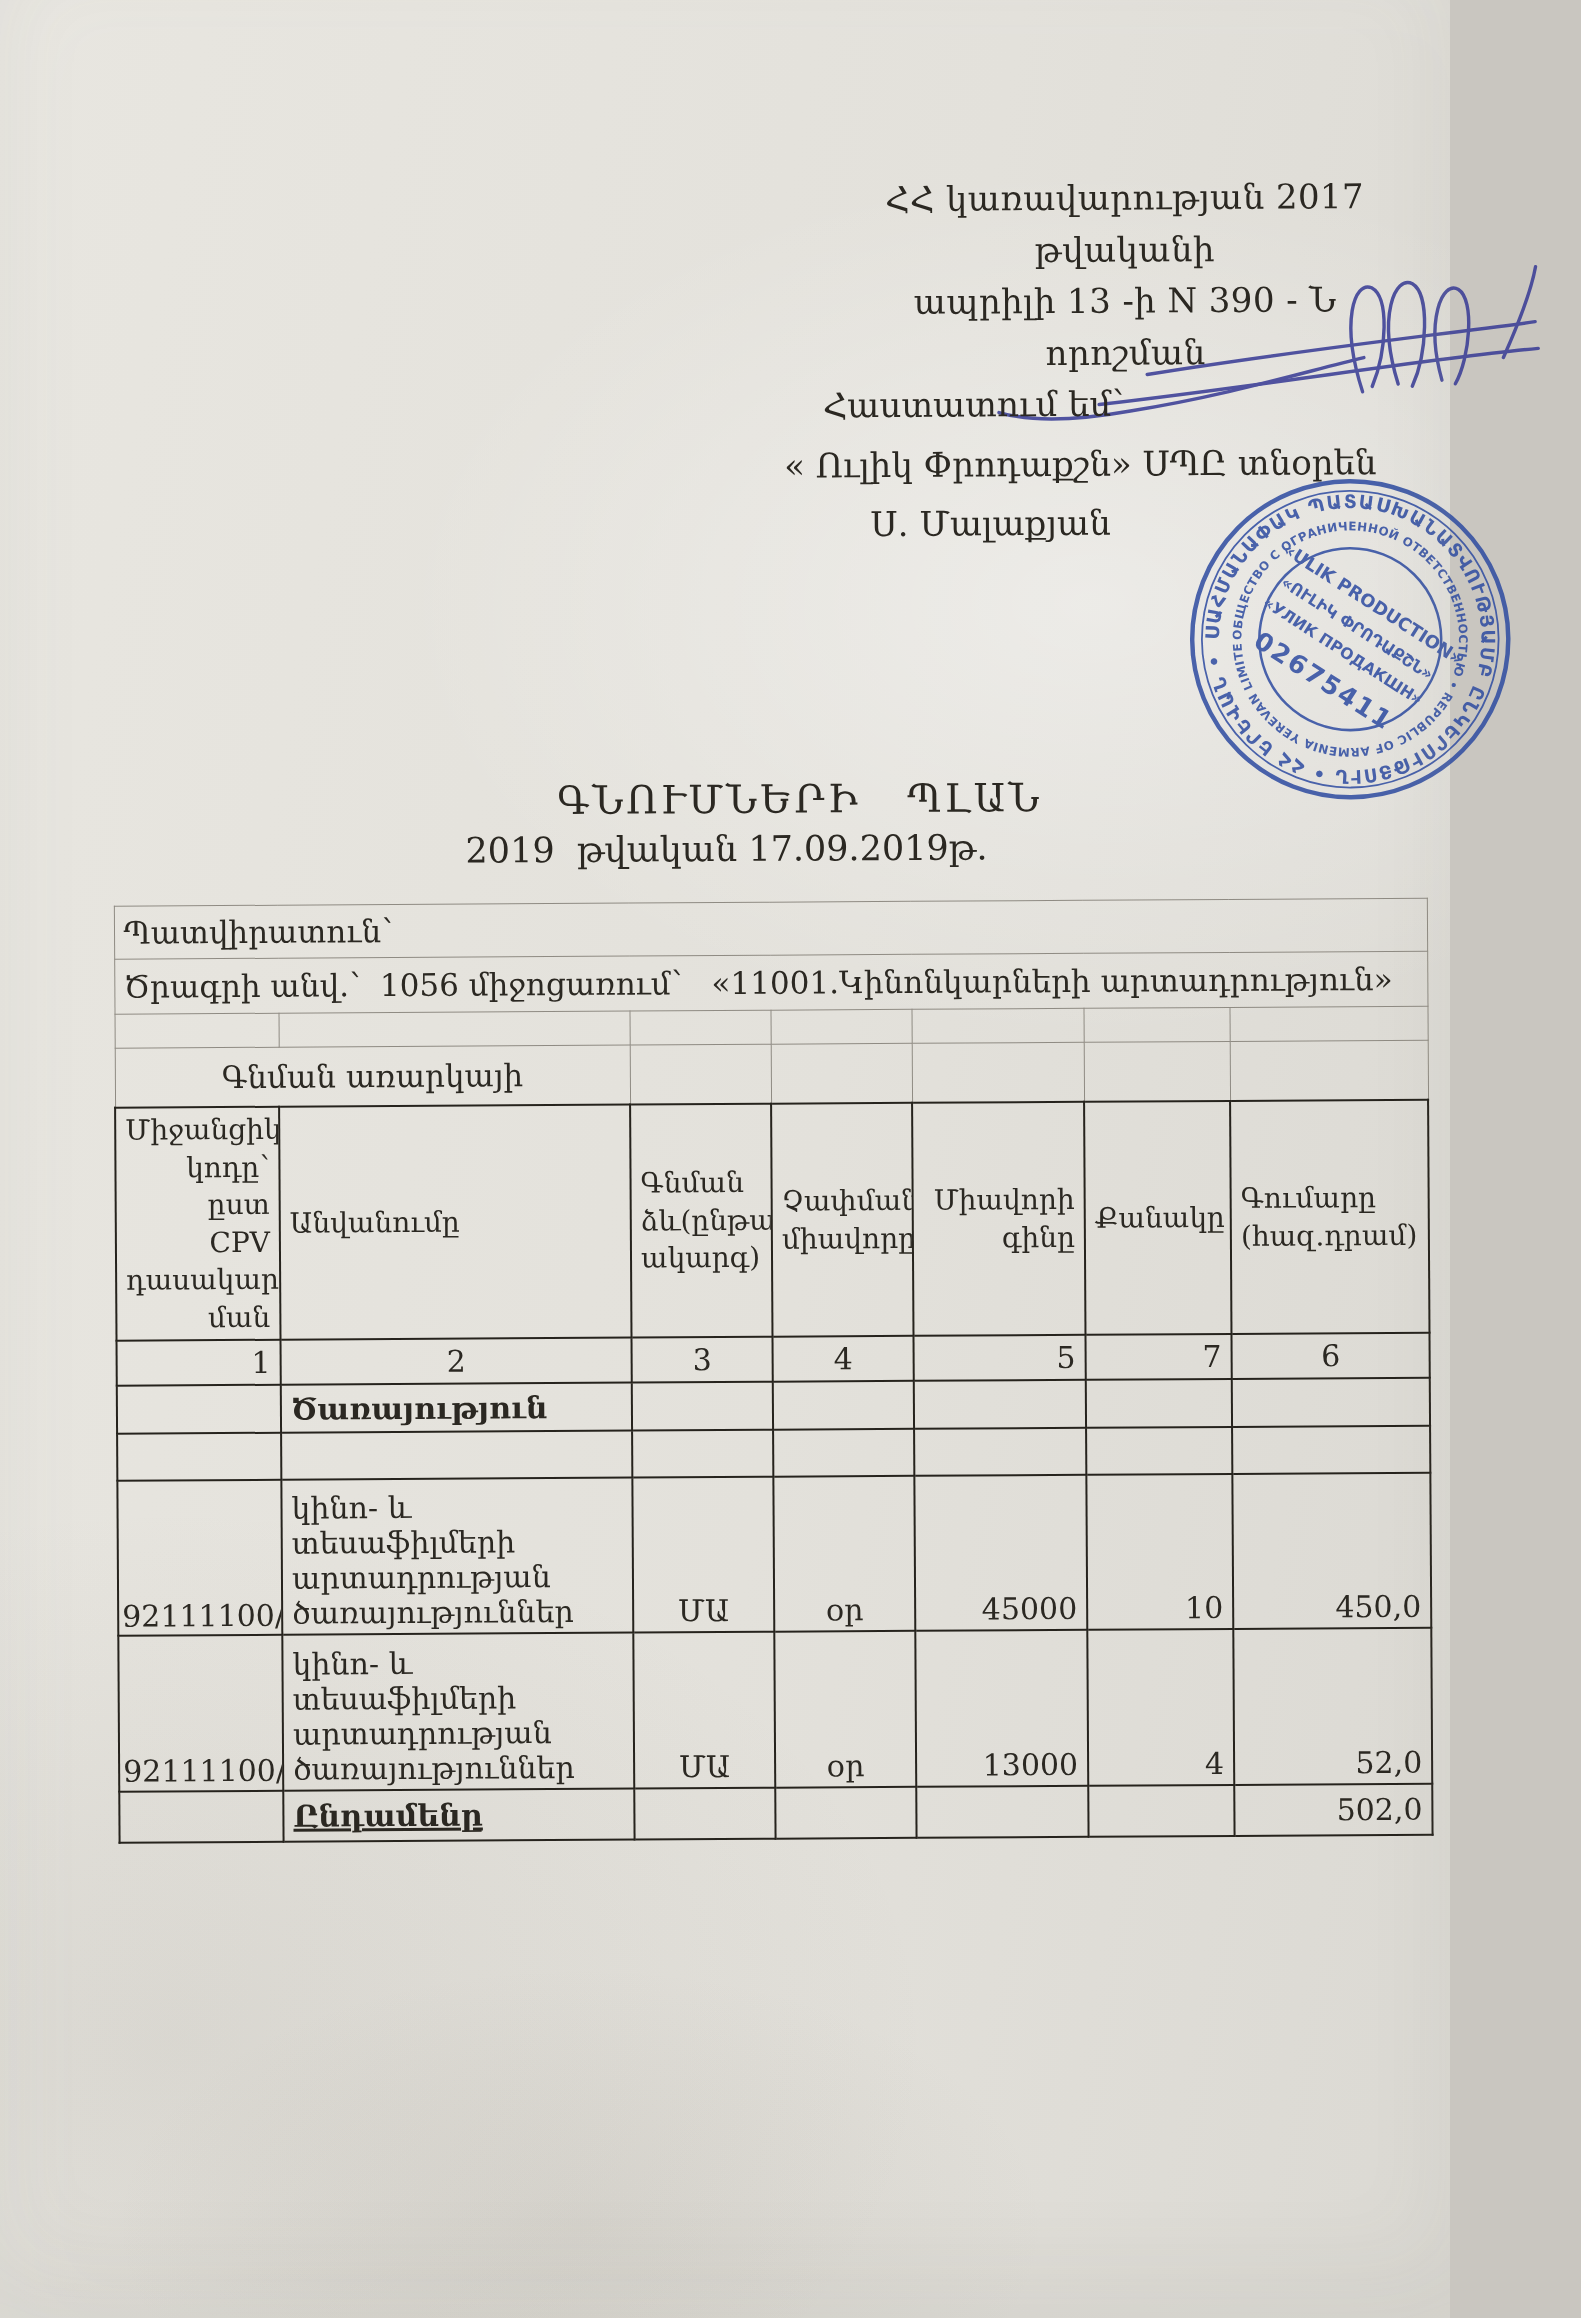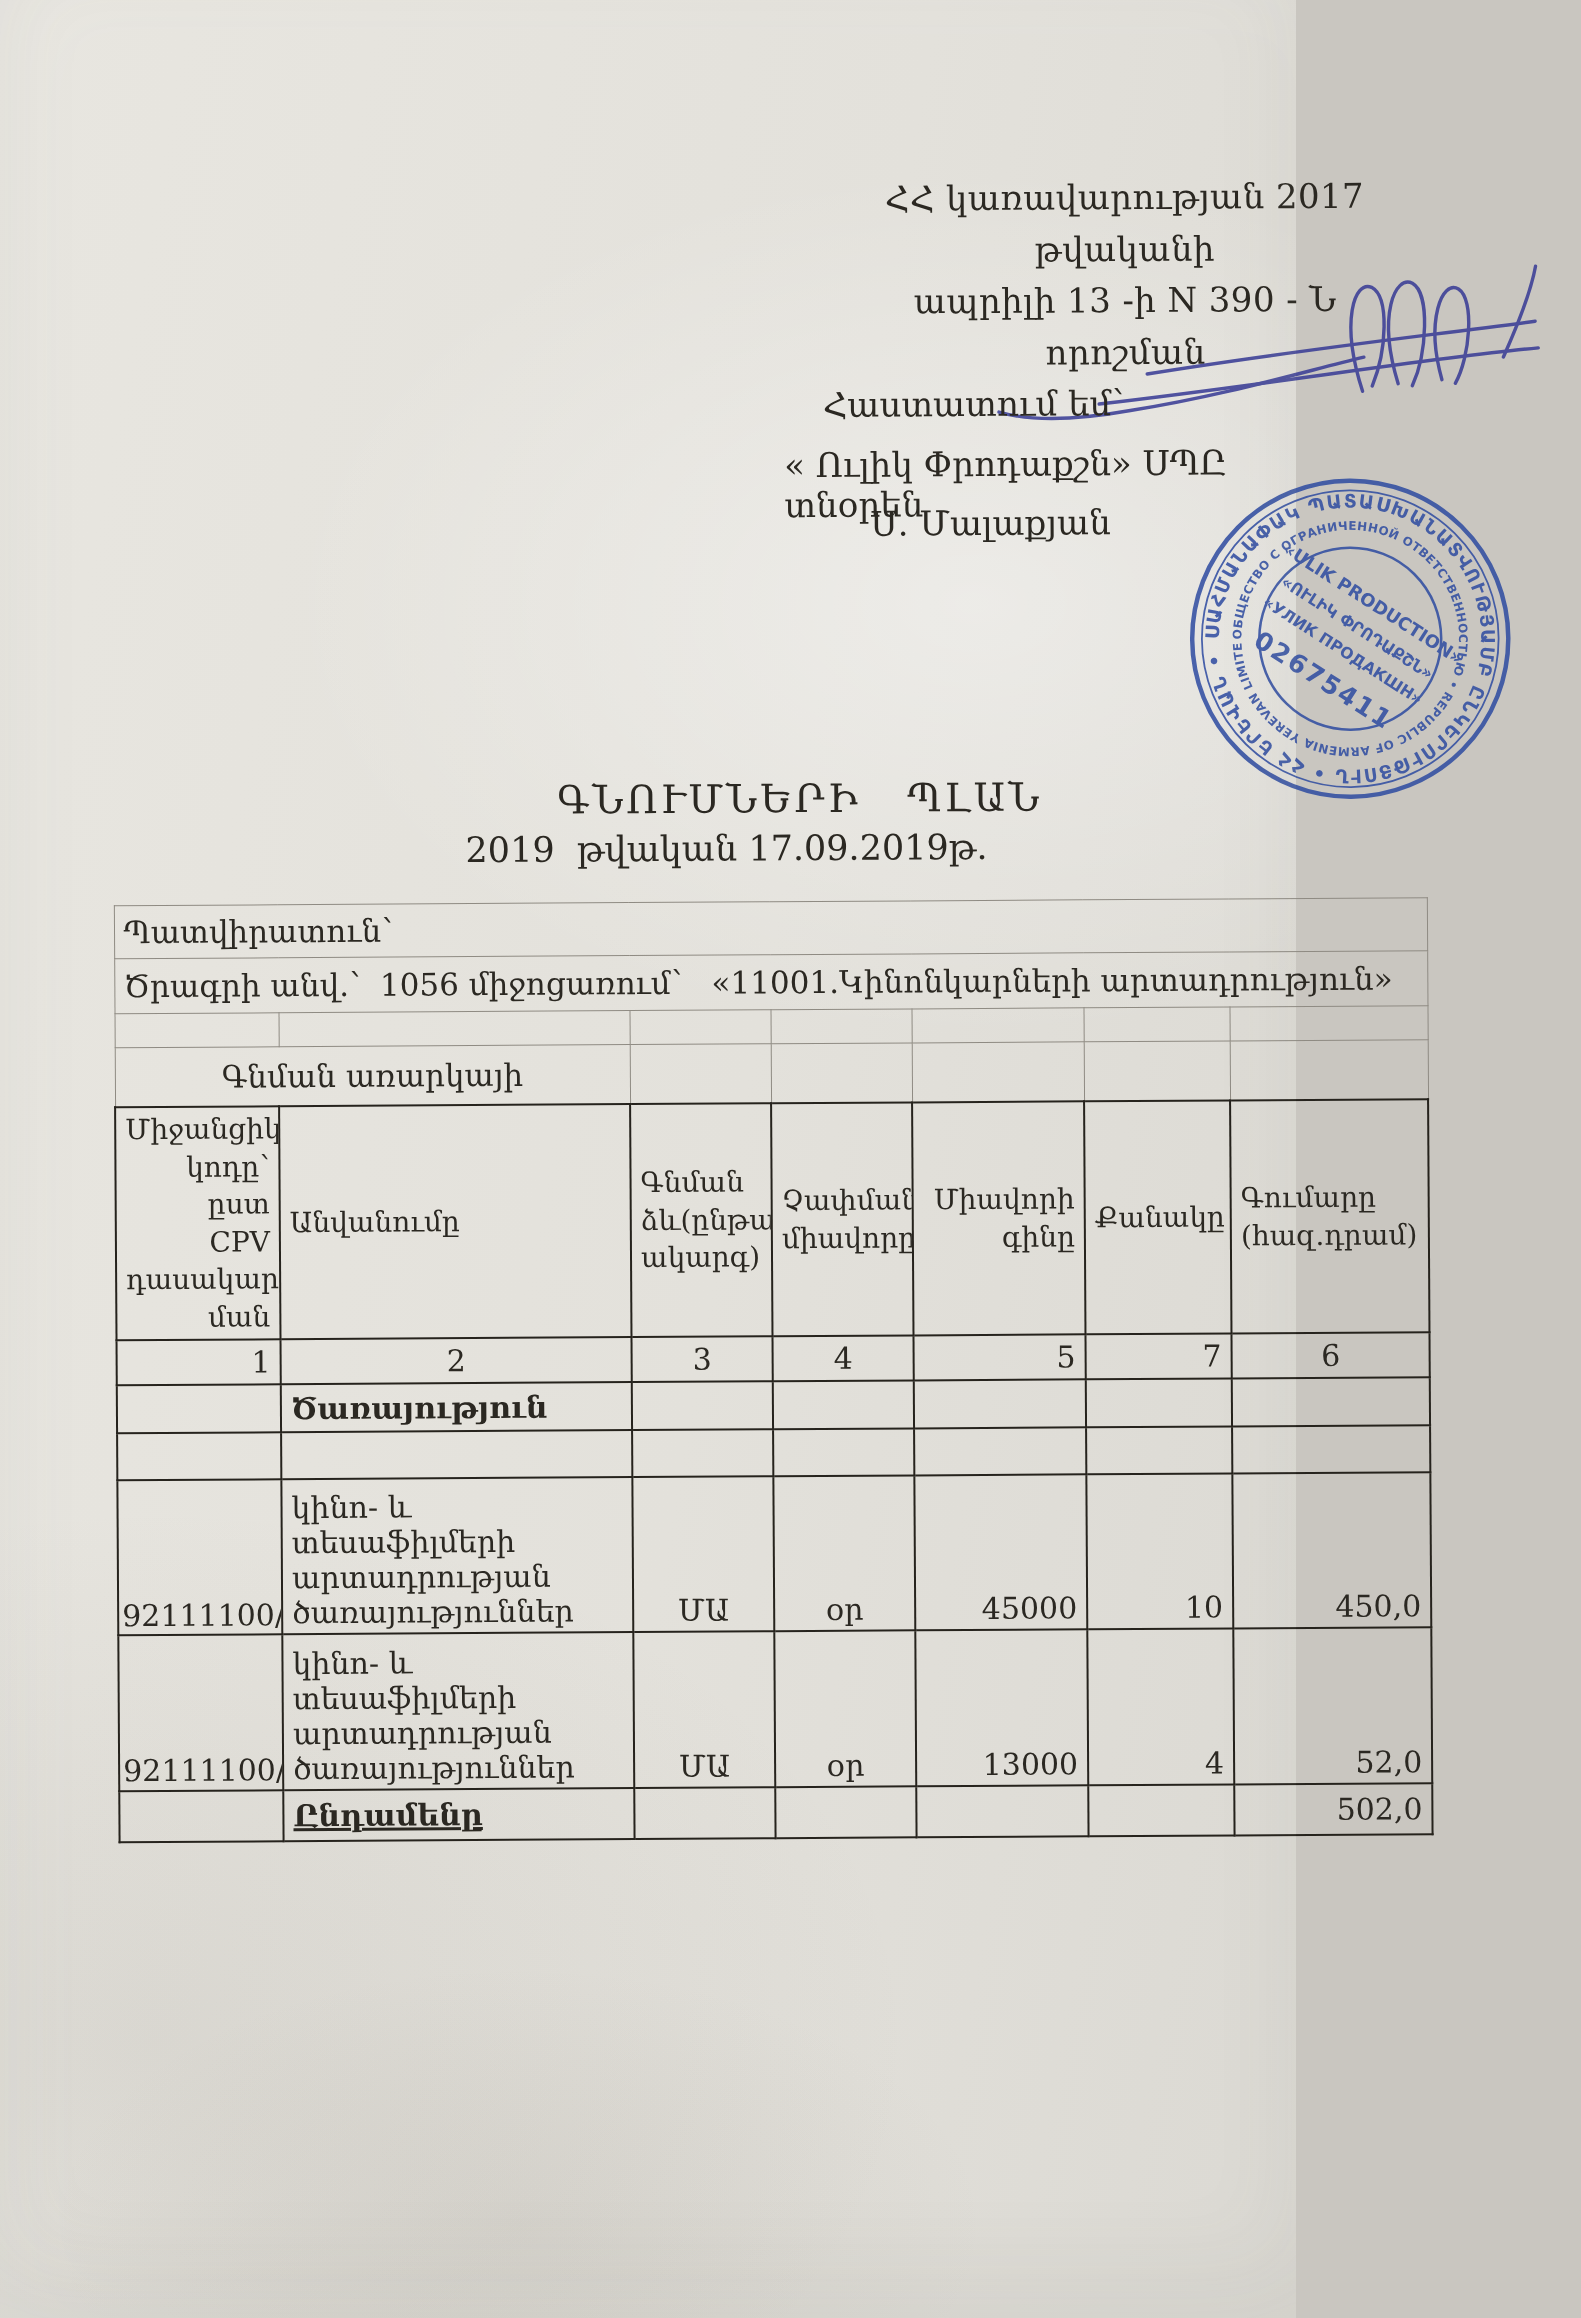--- a/index.html
+++ b/index.html
@@ -3,21 +3,21 @@
 <meta charset="utf-8">
 <style>
   html,body{margin:0;padding:0;}
   body{
     width:1582px;height:2319px;overflow:hidden;
     background:#c9c6c0;
     font-family:"DejaVu Serif","DejaVu Sans",serif;
     color:#2b2822;
   }
   .paper{
-    position:relative;width:1296px;height:2319px;
+    position:relative;width:1450px;height:2319px;
     background:
       radial-gradient(1114px 706px at 75% 26%, rgba(255,255,255,.38), rgba(255,255,255,0) 62%),
       radial-gradient(1263px 891px at 12% 88%, rgba(110,105,95,.10), rgba(110,105,95,0) 60%),
       radial-gradient(668px 371px at 40% 96%, rgba(120,112,100,.10), rgba(120,112,100,0) 70%),
       linear-gradient(100deg,#e8e6e0 0%,#e3e1db 55%,#dbd9d3 100%);
   }
   .paper::after{
     content:"";position:absolute;inset:0;pointer-events:none;
     box-shadow:inset 0 -45px 89px rgba(90,85,75,.08), inset 30px 0 89px rgba(255,255,255,.12);
   }

